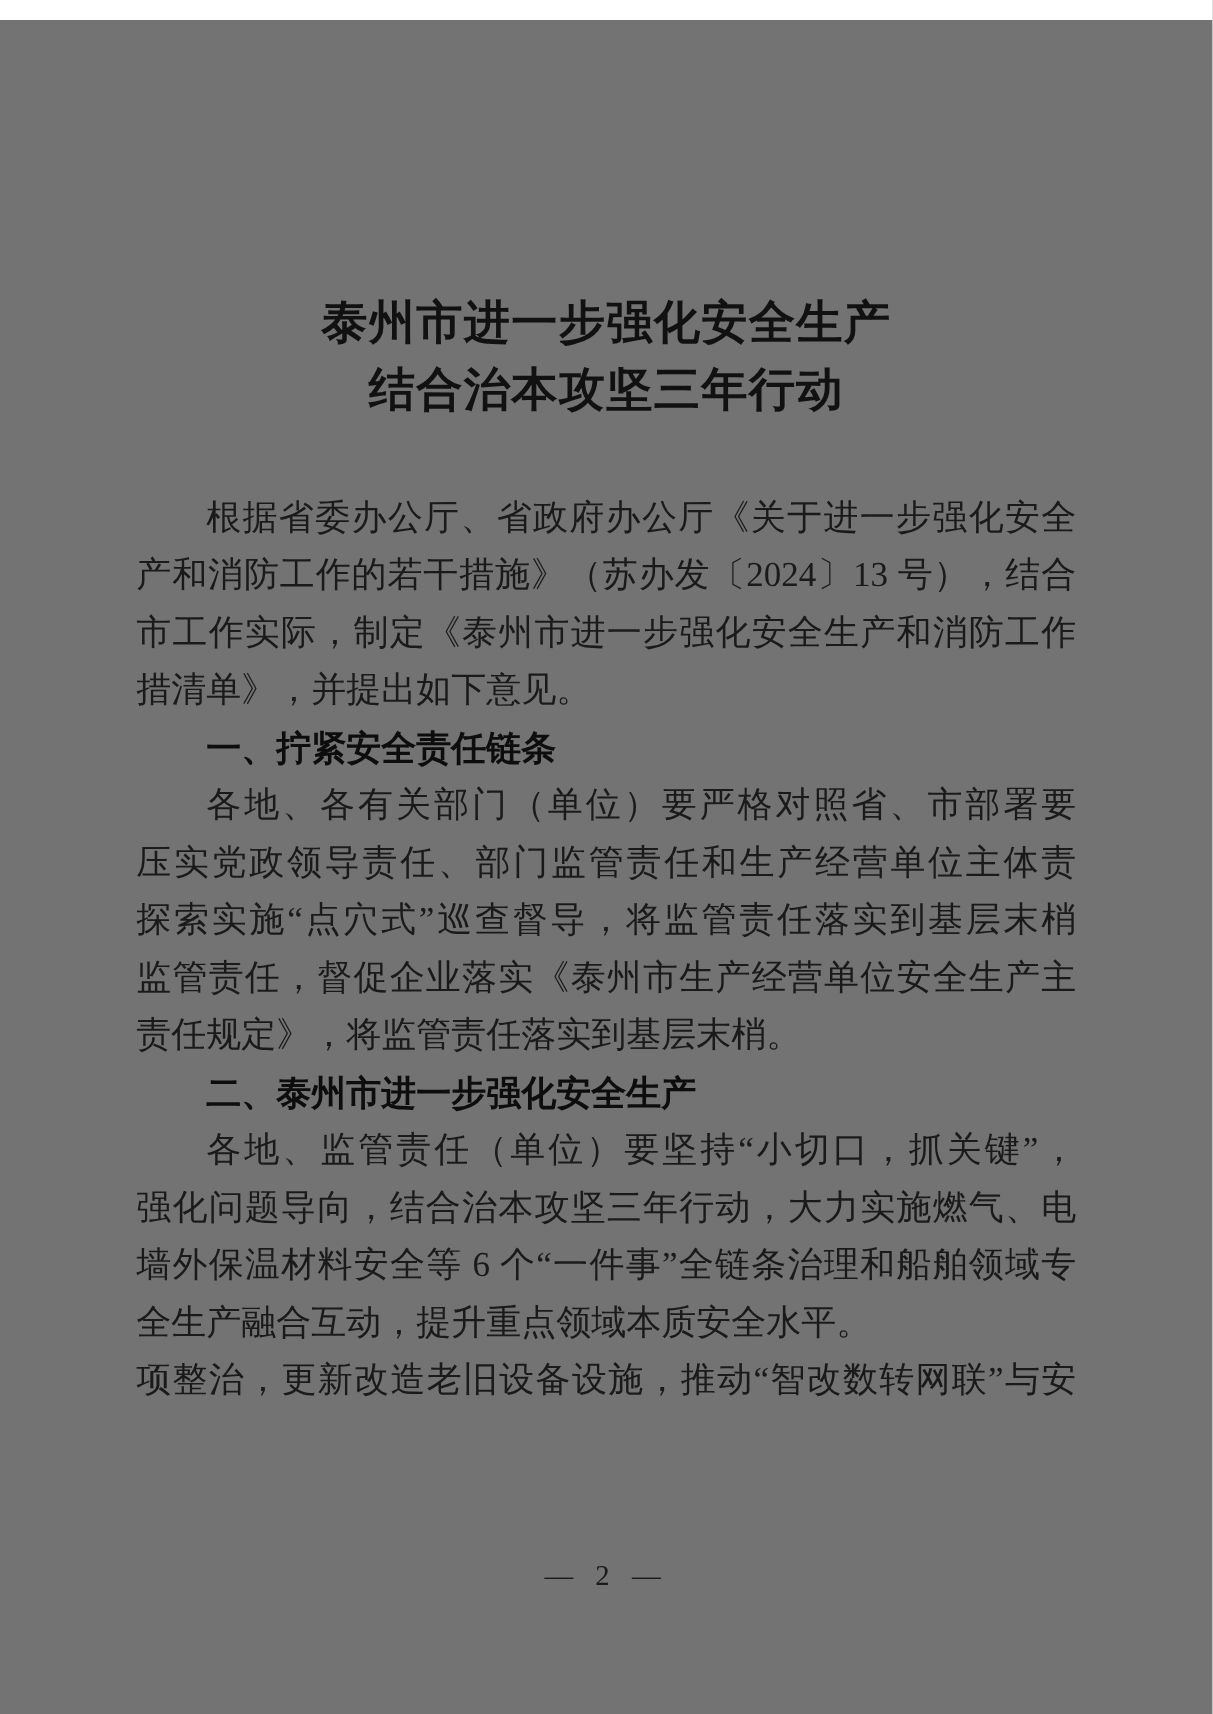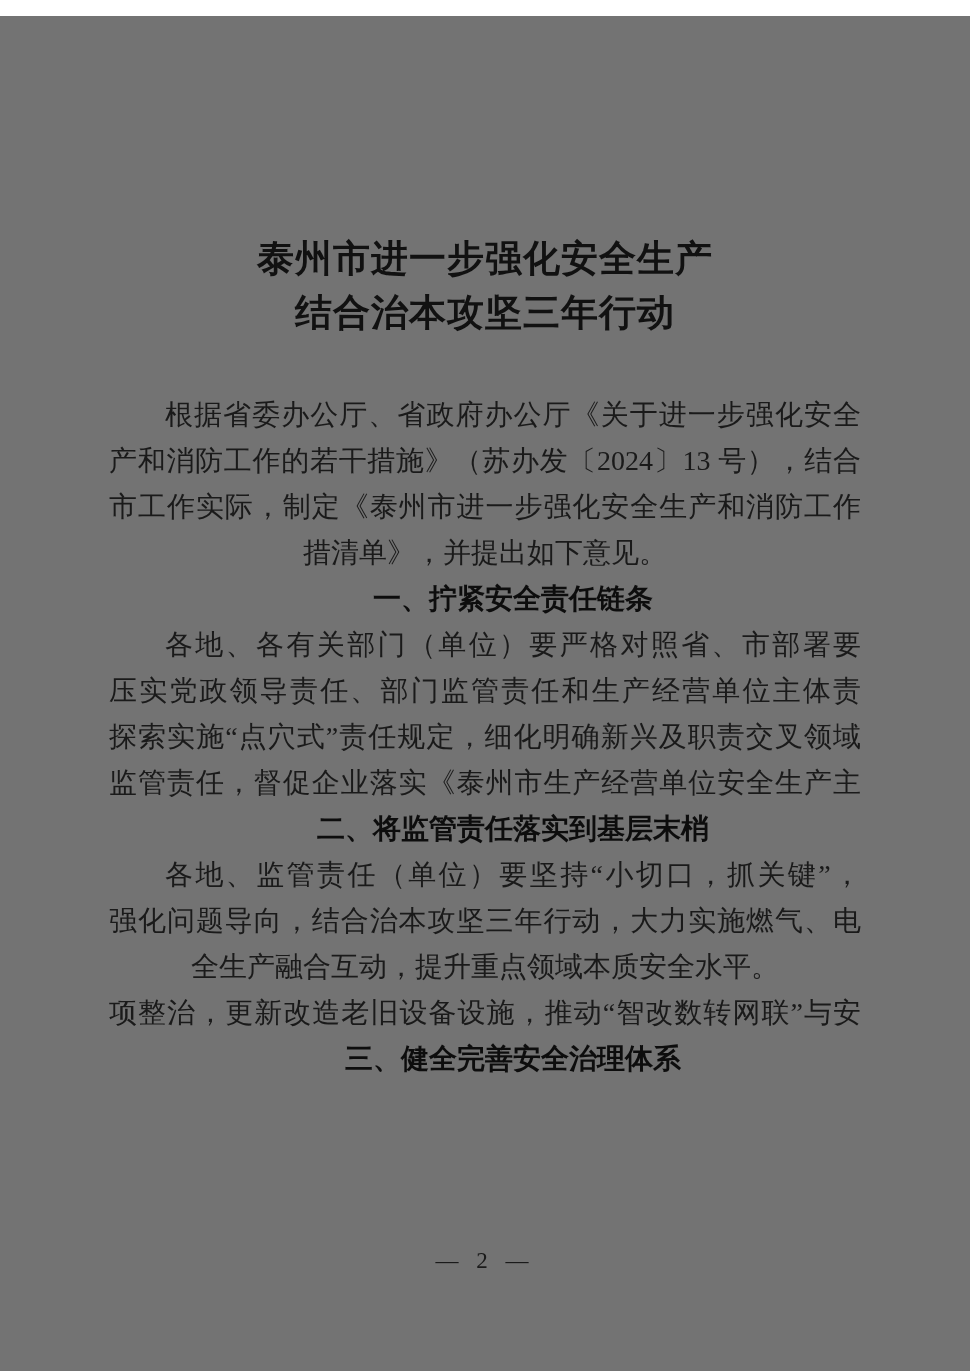--- a/index.html
+++ b/index.html
@@ -34,21 +34,20 @@
     width: 752px;
     margin: 52px auto 0 auto;
     font-family: "Liberation Serif", "DejaVu Serif", serif;
     font-size: 28px;
     color: #1a1a1a;
   }
   .line {
     height: 46px;
     line-height: 46px;
     overflow: hidden;
-    text-align: center;
   }
   
   .line.fill {
     text-align: justify;
     text-align-last: justify;
     -moz-text-align-last: justify;
     text-justify: inter-ideograph;
   }
   .paragraph .line.first,
   .heading .line.first {
@@ -86,31 +85,30 @@
         <div class="line fill">产和消防工作的若干措施》（苏办发〔2024〕13 号），结合本</div>
         <div class="line fill">市工作实际，制定《泰州市进一步强化安全生产和消防工作举</div>
         <div class="line">措清单》，并提出如下意见。</div>
       </div>
       <div class="block heading">
         <div class="line first">一、拧紧安全责任链条</div>
       </div>
       <div class="block paragraph">
         <div class="line first fill">各地、各有关部门（单位）要严格对照省、市部署要求，</div>
         <div class="line fill">压实党政领导责任、部门监管责任和生产经营单位主体责任，</div>
-        <div class="line fill">探索实施“点穴式”责任规定，细化明确新兴及职责交叉领域</div>
+        <div class="line fill">探索实施“点穴式”巡查督导，将监管责任落实到基层末梢</div>
         <div class="line fill">监管责任，督促企业落实《泰州市生产经营单位安全生产主体</div>
+        <div class="line">责任规定》，将监管责任落实到基层末梢。</div>
       </div>
       <div class="block heading">
-        <div class="line first">二、将监管责任落实到基层末梢</div>
+        <div class="line first">二、泰州市进一步强化安全生产</div>
       </div>
       <div class="block paragraph">
         <div class="line first fill">各地、监管责任（单位）要坚持“小切口，抓关键”，</div>
         <div class="line fill">强化问题导向，结合治本攻坚三年行动，大力实施燃气、电动</div>
+        <div class="line fill">墙外保温材料安全等 6 个“一件事”全链条治理和船舶领域专</div>
         <div class="line">全生产融合互动，提升重点领域本质安全水平。</div>
         <div class="line fill">项整治，更新改造老旧设备设施，推动“智改数转网联”与安</div>
-      </div>
-      <div class="block heading">
-        <div class="line first">三、健全完善安全治理体系</div>
       </div>
     </div>
 
   <div class="footer">— 2 —</div>
 </div>
 
 </body></html>

